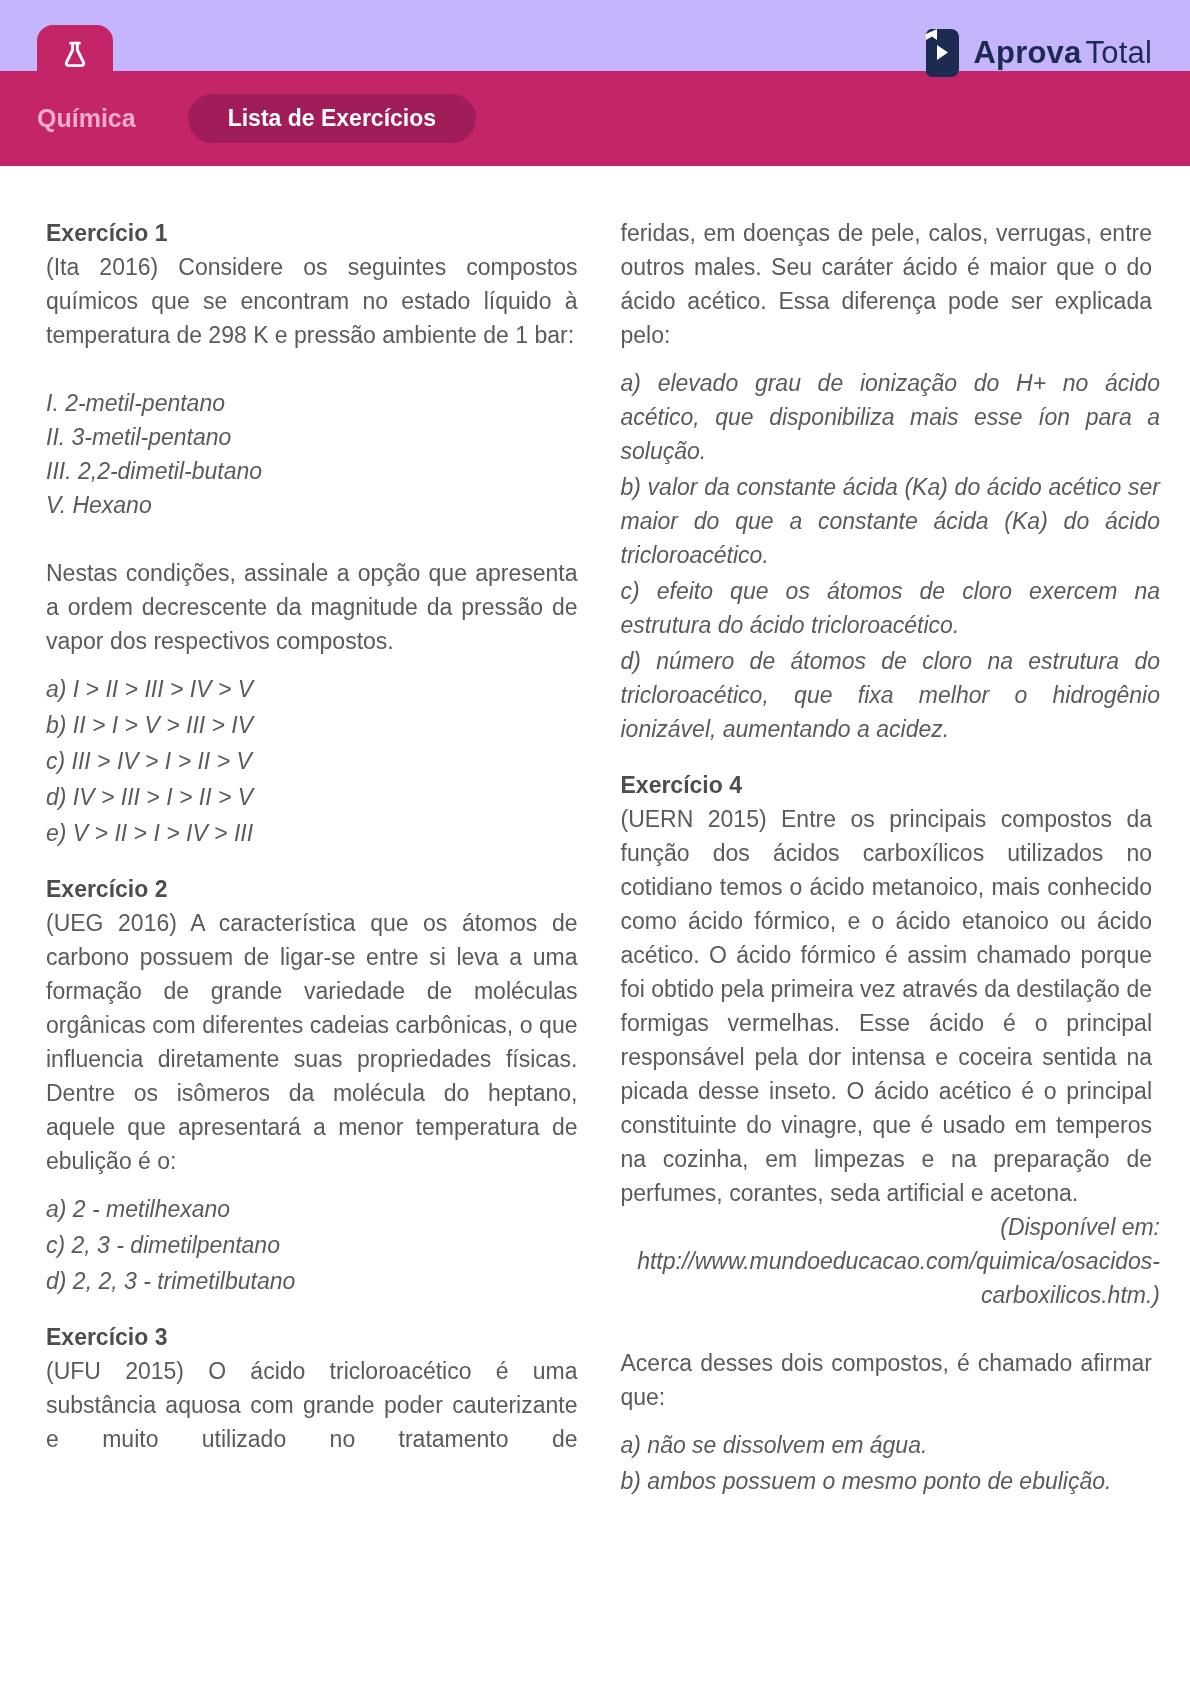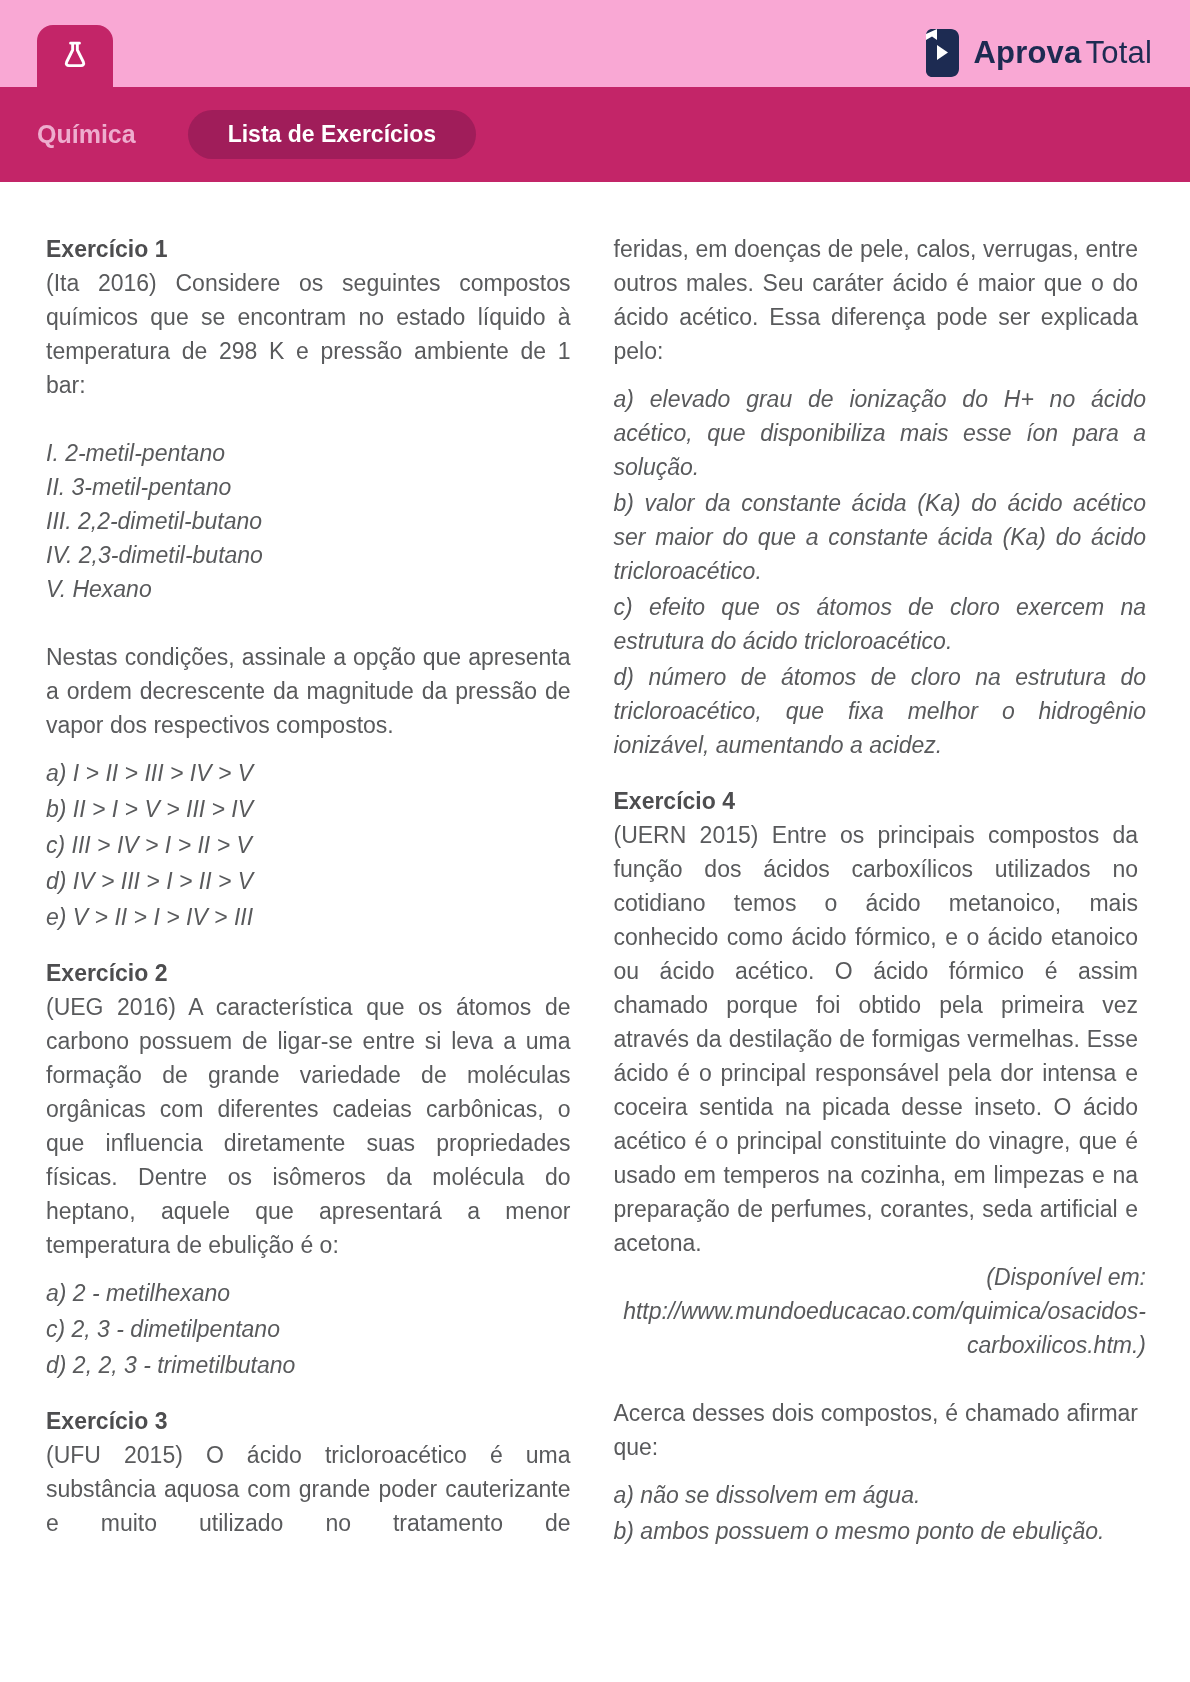--- a/index.html
+++ b/index.html
@@ -10,42 +10,42 @@
     --body-text:#595a5c;
     --heading-text:#4d4d4f;
   }
   *{box-sizing:border-box;}
   html,body{margin:0;padding:0;background:#ffffff;}
   .page{
     width:1190px;height:1682px;background:#fff;position:relative;overflow:hidden;
     font-family:"Liberation Sans","DejaVu Sans",sans-serif;
   }
   
-  .topbar{height:87px;background:#f9a8d4;position:relative;}
+  .topbar{height:71px;background:#c4b5fd;position:relative;}
   .subject-tab{
     position:absolute;left:37px;top:25px;width:76px;height:62px;
     background:var(--banner);border-radius:16px 16px 0 0;
     display:flex;align-items:center;justify-content:center;
   }
   .brand{position:absolute;right:38px;top:28px;display:flex;align-items:center;gap:15px;}
   .brand-text{font-size:31px;color:var(--navy);letter-spacing:.2px;}
   .brand-text .bold{font-weight:800;}
   .brand-text .light{font-weight:500;margin-left:4px;}
   .banner{
     height:95px;background:var(--banner);
     display:flex;align-items:center;padding-left:37px;
   }
   .subject-label{color:var(--subject);font-weight:700;font-size:25px;margin-right:52px;}
   .badge{
     background:var(--badge);color:#fff;font-weight:700;font-size:23px;
     border-radius:26px;padding:13px 40px;line-height:1;
   }
   
   .content{
-    display:flex;gap:35px;padding:50px 44px 0 46px;
+    display:flex;gap:35px;padding:50px 30px 0 46px;
     color:var(--body-text);font-size:23px;line-height:34px;
   }
   .col{flex:1;min-width:0;}
   .ex-title{
     font-size:23px;font-weight:700;color:var(--heading-text);
     margin:22px 0 0 0;line-height:34px;
   }
   .ex-title.first{margin-top:0;}
   .para{margin:0 8px 14px 0;text-align:justify;}
   .para.flow-last{text-align-last:justify;}
@@ -92,21 +92,20 @@
   <main class="content">
 
     <section class="col">
       <h2 class="ex-title first">Exercício 1</h2>
       <p class="para">(Ita 2016) Considere os seguintes compostos químicos que se encontram no estado líquido à temperatura de 298 K e pressão ambiente de 1 bar:</p>
 
       <div class="list">
         <div class="line">I. 2-metil-pentano</div>
         <div class="line">II. 3-metil-pentano</div>
         <div class="line">III. 2,2-dimetil-butano</div>
-        <div class="line">IV. 2,3-dimetil-butano</div>
         <div class="line">V. Hexano</div>
       </div>
 
       <p class="para">Nestas condições, assinale a opção que apresenta a ordem decrescente da magnitude da pressão de vapor dos respectivos compostos.</p>
 
       <div class="options">
         <div class="option">a) I &gt; II &gt; III &gt; IV &gt; V</div>
         <div class="option">b) II &gt; I &gt; V &gt; III &gt; IV</div>
         <div class="option">c) III &gt; IV &gt; I &gt; II &gt; V</div>
         <div class="option">d) IV &gt; III &gt; I &gt; II &gt; V</div>

